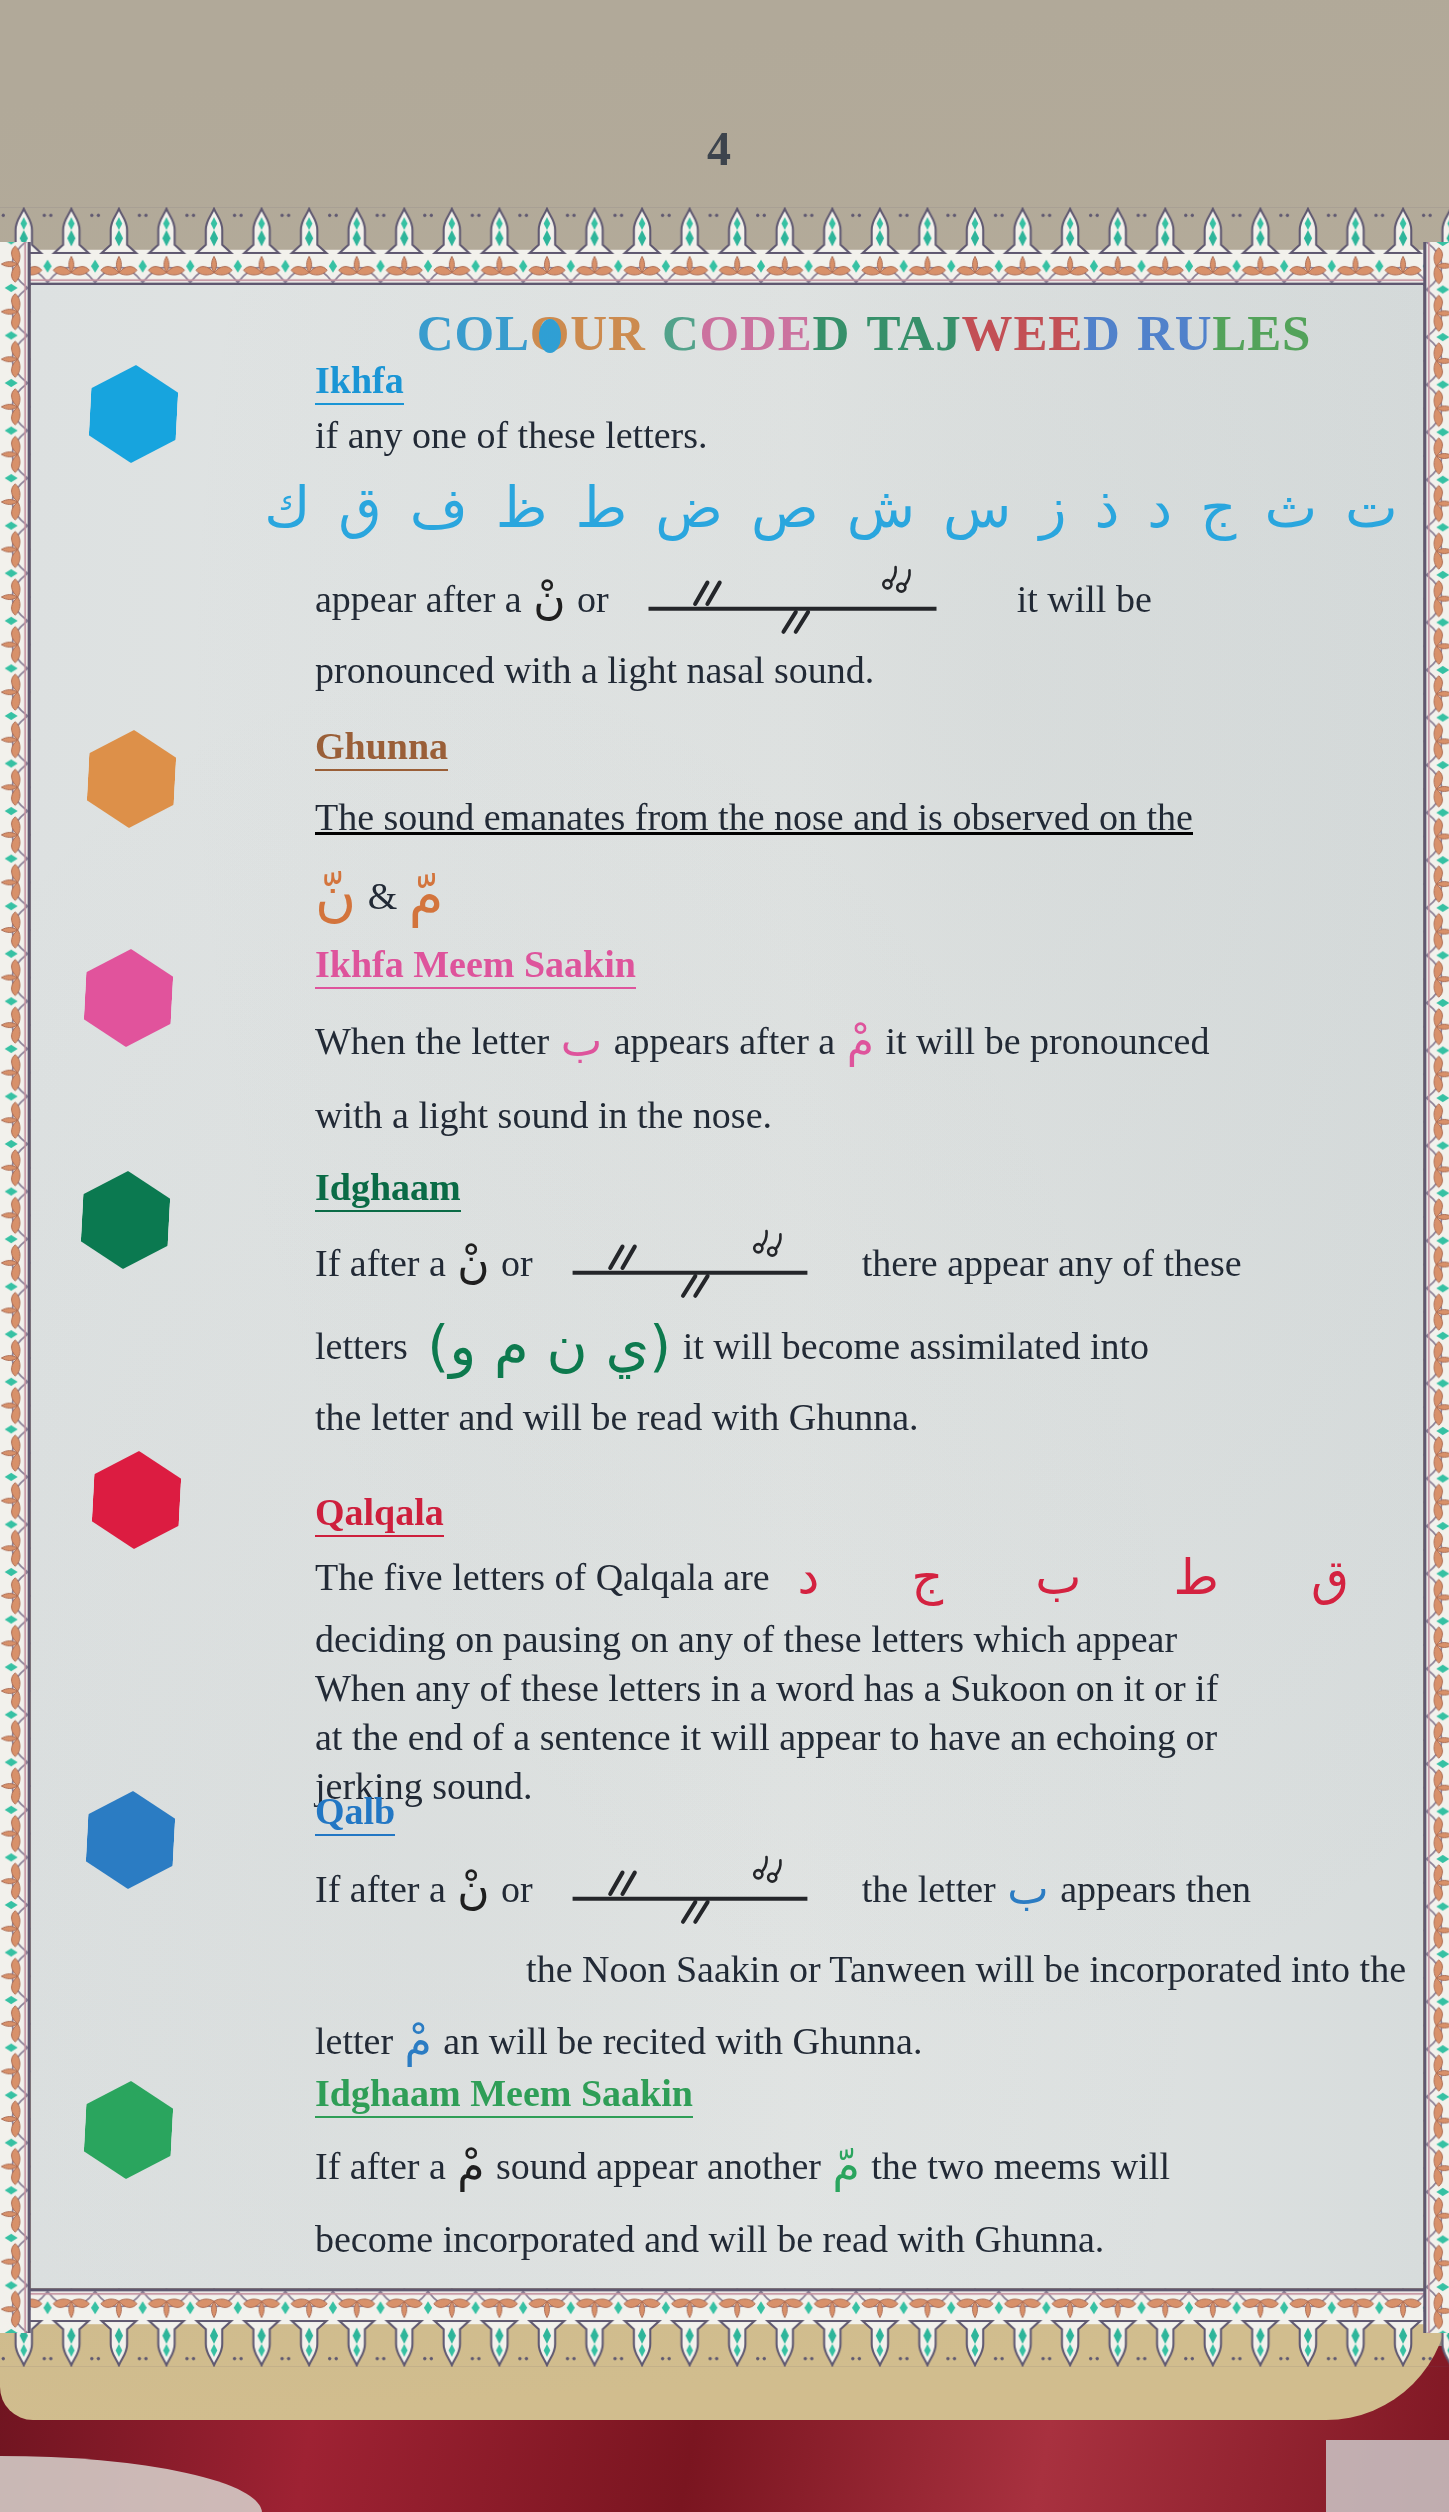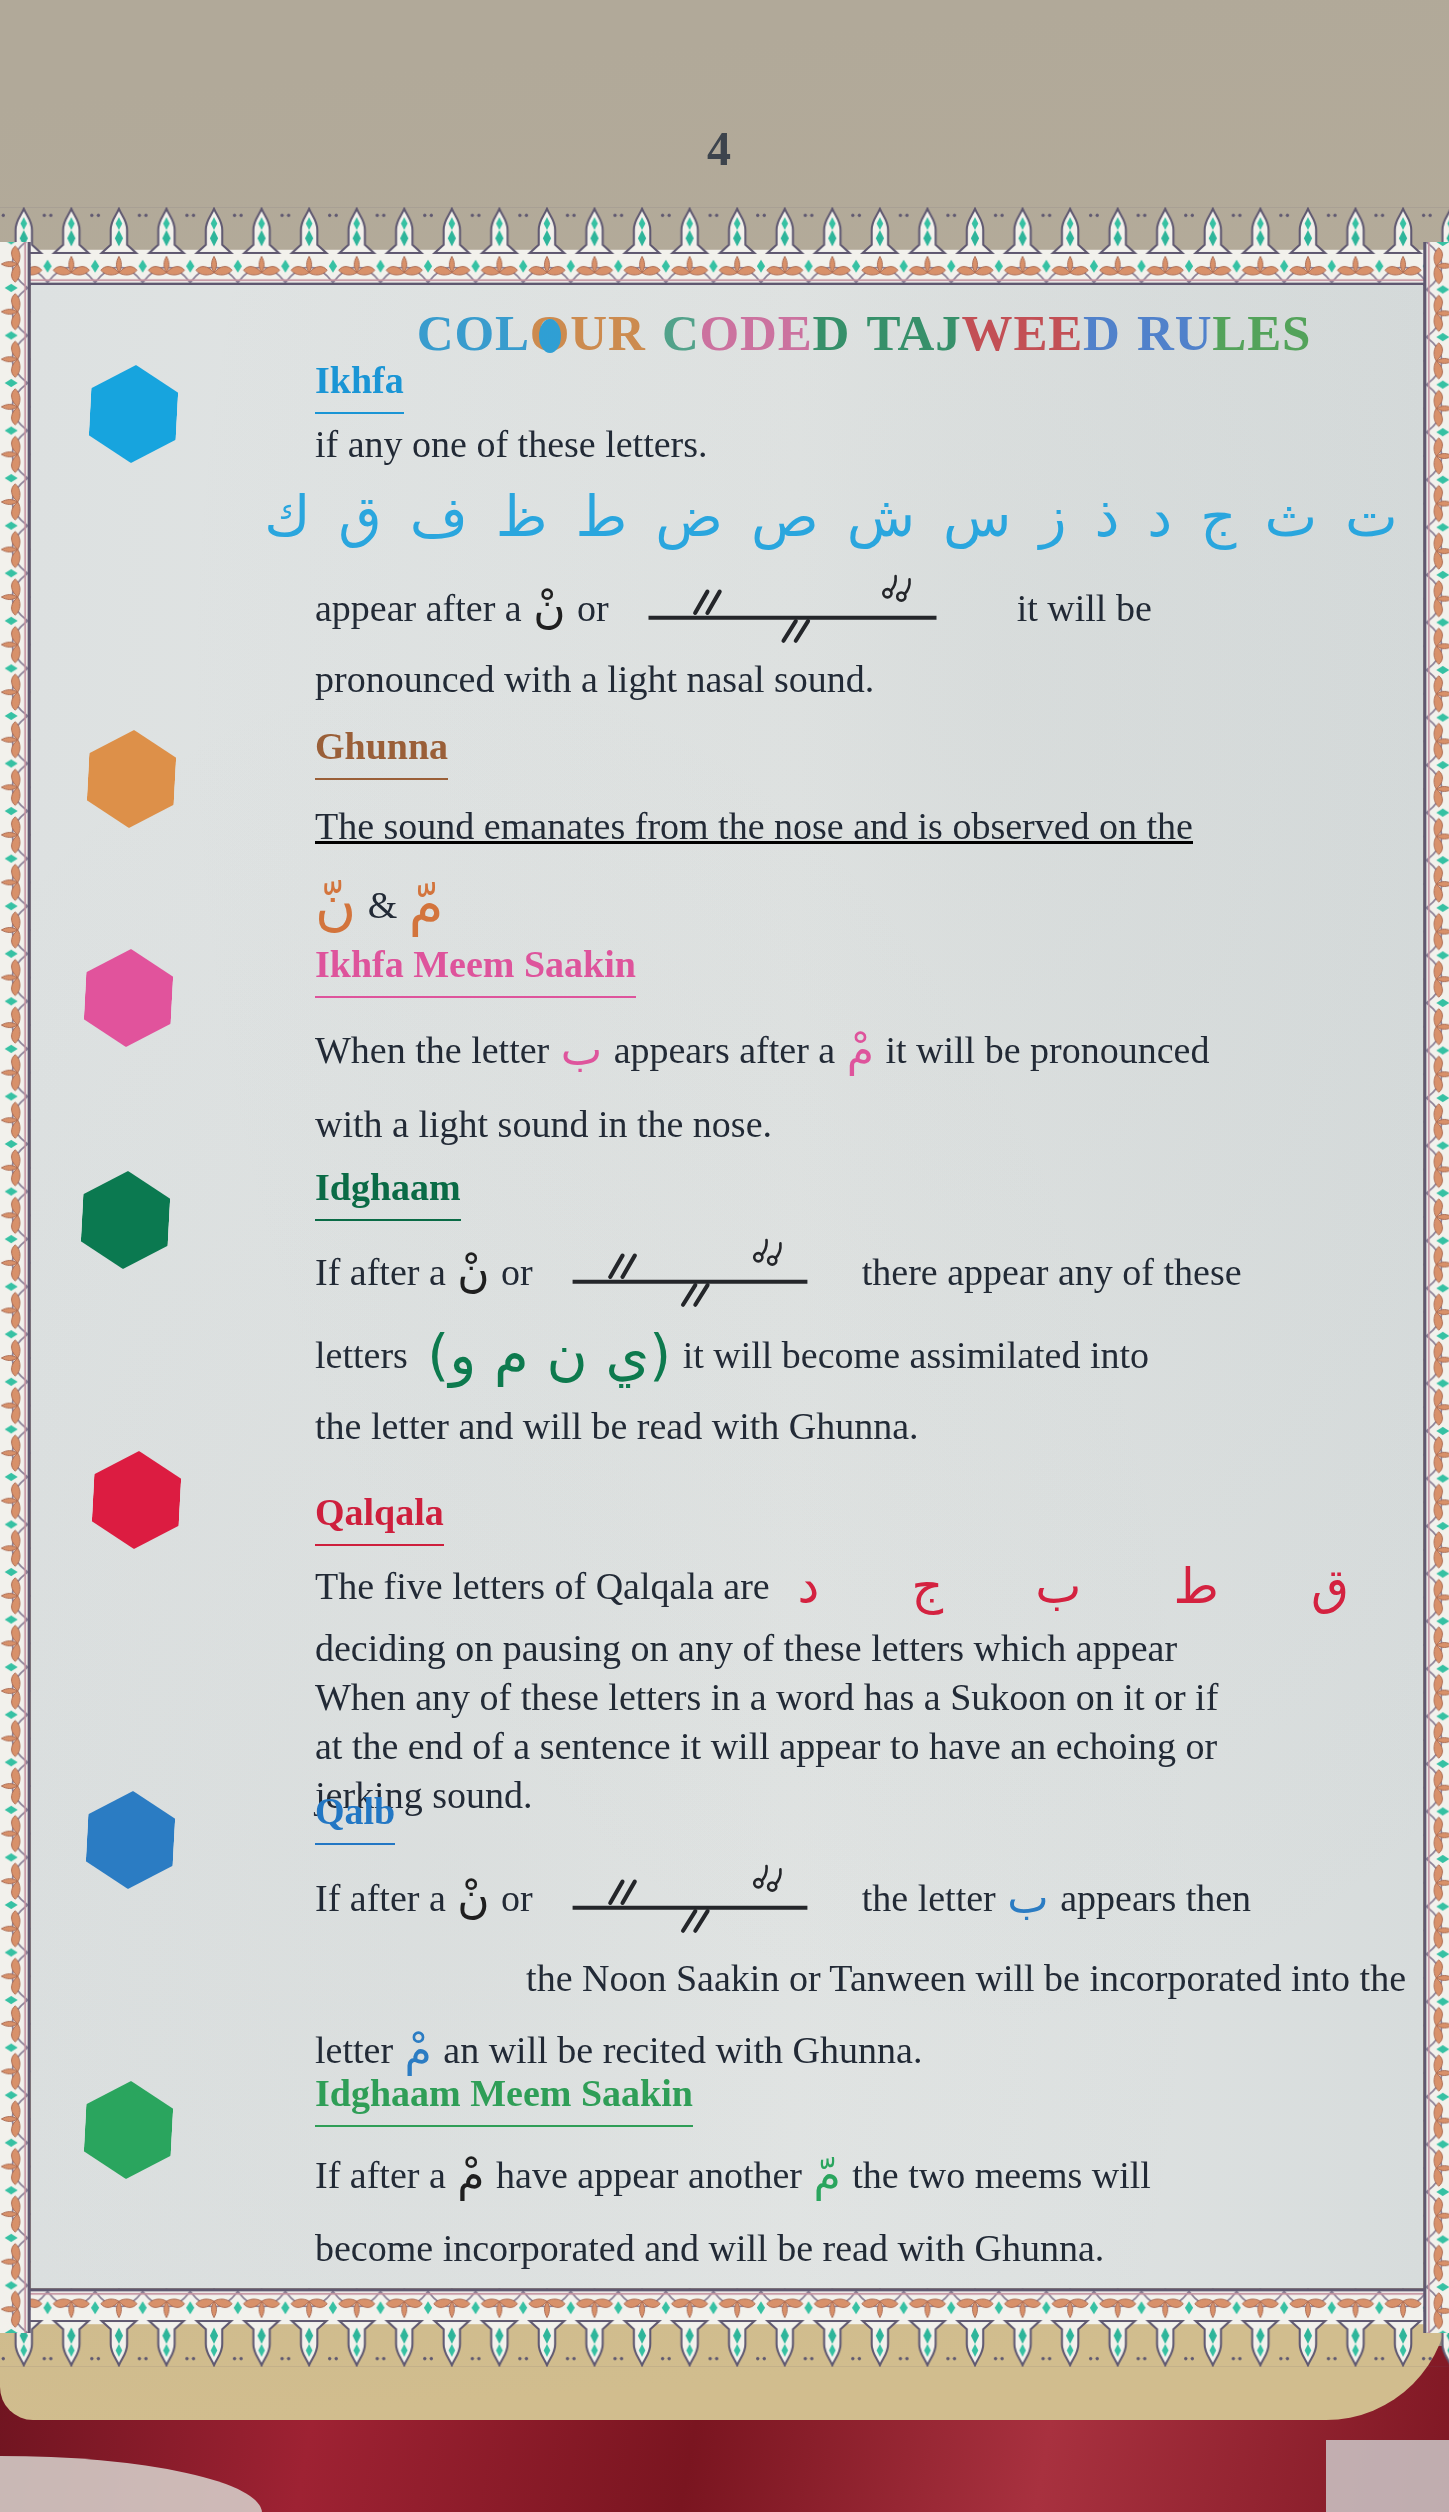--- a/index.html
+++ b/index.html
@@ -32,21 +32,21 @@
   
   .title{position:absolute;left:271px;top:1.6px;width:1124px;text-align:center;white-space:nowrap;}
   .title span{font-size:51px;font-weight:bold;letter-spacing:0.8px;}
   .title .sp{display:inline-block;width:16.4px;}
   .title .o-dot{position:relative;display:inline-block;}
   .title .o-dot:after{content:"";position:absolute;left:50%;top:56%;transform:translate(-50%,-50%);
          width:22px;height:34px;border-radius:50%;background:#2b9fd6;}
   
   .sec{position:absolute;left:284px;width:1091px;z-index:3;}
   .sec-h{margin:0 0 8.2px 0;font-size:38px;line-height:46px;font-weight:bold;display:inline-block;
-         padding-bottom:9px;border-bottom:2.5px solid currentColor;}
+         padding-bottom:0;border-bottom:2.5px solid currentColor;}
   .bline{display:flex;align-items:center;gap:11.5px;white-space:nowrap;}
   .en{font-size:38px;color:#222a36;}
   .ar{font-family:"DejaVu Sans",sans-serif;line-height:1;}
   .ar.inline{font-size:44px;}
   .ar.big{font-size:56px;}
   .arrow{font-family:"DejaVu Sans",sans-serif;display:flex;justify-content:space-between;}
   .arrow-main{flex:1;font-size:56px;margin-left:-51px;margin-right:8.2px;}
   .arrow-qalqala{flex:1;font-size:49px;margin-left:16.4px;margin-right:57px;}
   .gap.lg{display:inline-block;width:54px;}
   .gap.md{display:inline-block;width:28px;}
@@ -294,21 +294,21 @@
             </div><div class="bline l1">
               <span class="en">the Noon Saakin or Tanween will be incorporated into the</span>
             </div><div class="bline l2">
               <span class="en">letter</span>
               <span class="ar inline" dir="rtl" style="color: rgb(43, 124, 195);">مْ</span>
               <span class="en">an will be recited with Ghunna.</span>
             </div></section>
           <section class="sec sec-idghaam-meem-saakin"><h2 class="sec-h" style="color: rgb(47, 158, 87);">Idghaam Meem Saakin</h2><div class="bline l0">
               <span class="en">If after a</span>
               <span class="ar inline" dir="rtl" style="color: rgb(31, 31, 31);">مْ</span>
-              <span class="en">have appear another</span>
+              <span class="en">sound appear another</span>
               <span class="ar inline" dir="rtl" style="color: rgb(42, 165, 94);">مّ</span>
               <span class="en">the two meems will</span>
             </div><div class="bline l1">
               <span class="en">become incorporated and will be read with Ghunna.</span>
             </div></section>
         </div>
     <div class="hex hex-ikhfa" style="background: rgb(23, 164, 222);"></div>
         <div class="hex hex-ghunna" style="background: rgb(221, 144, 73);"></div>
         <div class="hex hex-ikhfa-meem-saakin" style="background: rgb(225, 83, 156);"></div>
         <div class="hex hex-idghaam" style="background: rgb(11, 121, 80);"></div>

